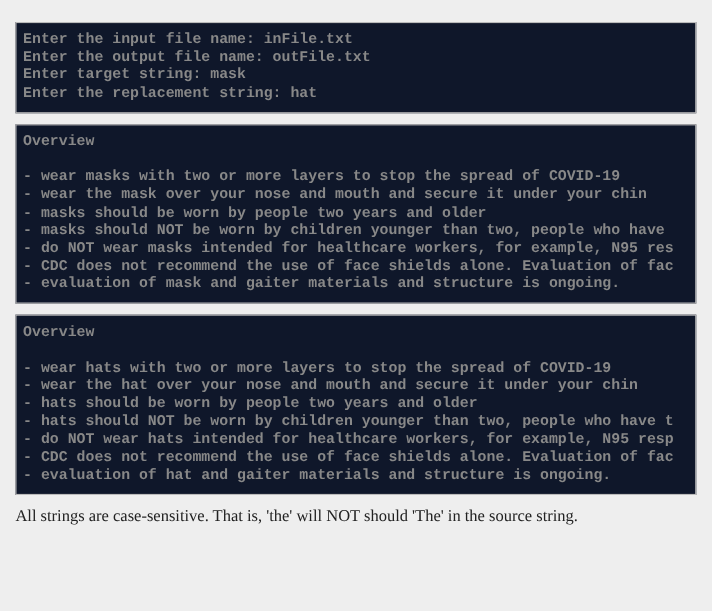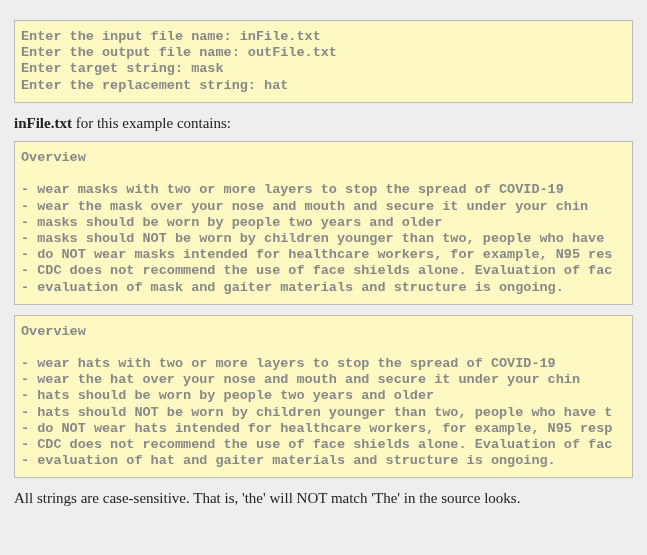--- a/index.html
+++ b/index.html
@@ -10,21 +10,21 @@
     font-size: 15px;
     color: #222;
     width: 647px;
   }
   .page {
     padding: 12px 14px 20px 14px;
   }
   .pre {
     font-family: "Courier New", Courier, monospace;
     color: #888;
-    background: #fef9c3;
+    background: #0f172a;
     border: 1px solid #bbb;
     padding: 8px 6px;
     margin: 8px 0 10px 0;
     white-space: pre;
     overflow-x: hidden;
     font-weight: bold;
     font-size: 13.5px;
     line-height: 1.2;
   }
   .para {
@@ -38,23 +38,20 @@
 </head>
 <body>
 
 <div class="page">
 
   <div class="pre">Enter the input file name: inFile.txt
 Enter the output file name: outFile.txt
 Enter target string: mask
 Enter the replacement string: hat</div>
 
-  <p class="para">
-    <b>inFile.txt</b><span> for this example contains:</span>
-  </p>
 
   <div class="pre">Overview
 
 - wear masks with two or more layers to stop the spread of COVID-19
 - wear the mask over your nose and mouth and secure it under your chin
 - masks should be worn by people two years and older
 - masks should NOT be worn by children younger than two, people who have 
 - do NOT wear masks intended for healthcare workers, for example, N95 res
 - CDC does not recommend the use of face shields alone. Evaluation of fac
 - evaluation of mask and gaiter materials and structure is ongoing.</div>
@@ -63,15 +60,15 @@
   <div class="pre">Overview
 
 - wear hats with two or more layers to stop the spread of COVID-19
 - wear the hat over your nose and mouth and secure it under your chin
 - hats should be worn by people two years and older
 - hats should NOT be worn by children younger than two, people who have t
 - do NOT wear hats intended for healthcare workers, for example, N95 resp
 - CDC does not recommend the use of face shields alone. Evaluation of fac
 - evaluation of hat and gaiter materials and structure is ongoing.</div>
 
-  <p class="para">All strings are case-sensitive. That is, 'the' will NOT match 'The' in the source looks.</p>
+  <p class="para">All strings are case-sensitive. That is, 'the' will NOT should 'The' in the source string.</p>
 
 </div>
 
 </body></html>

